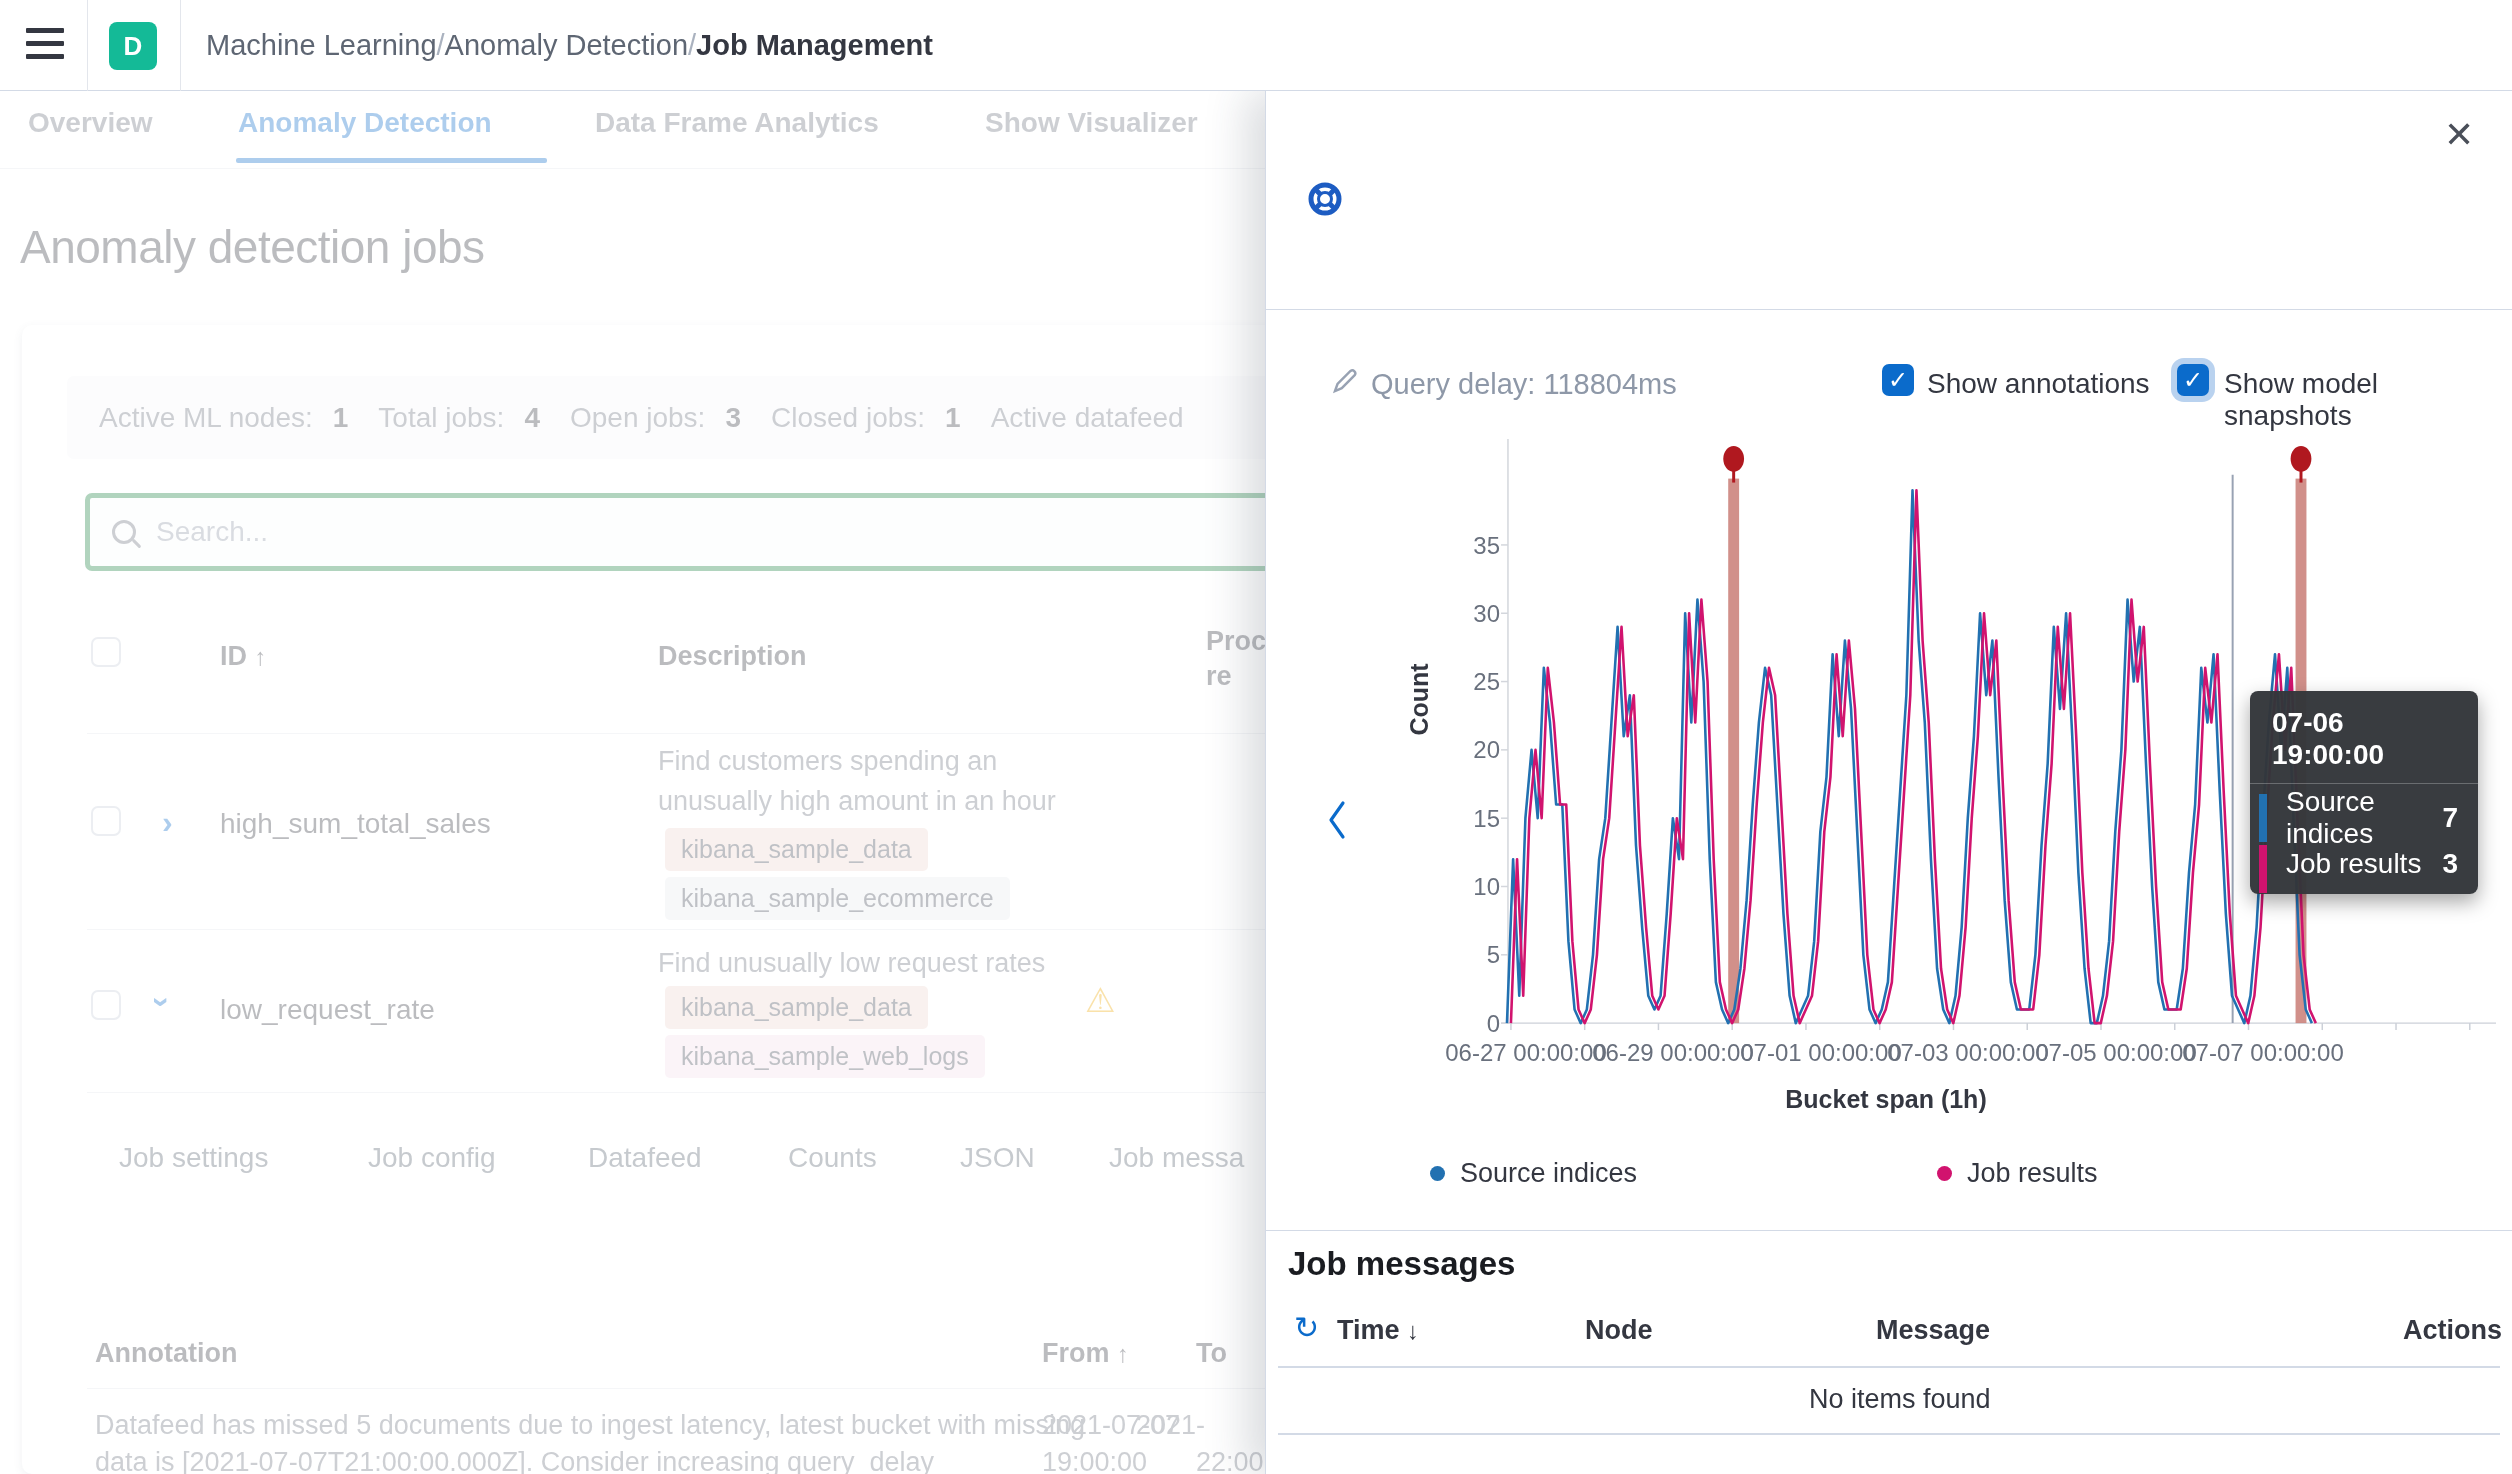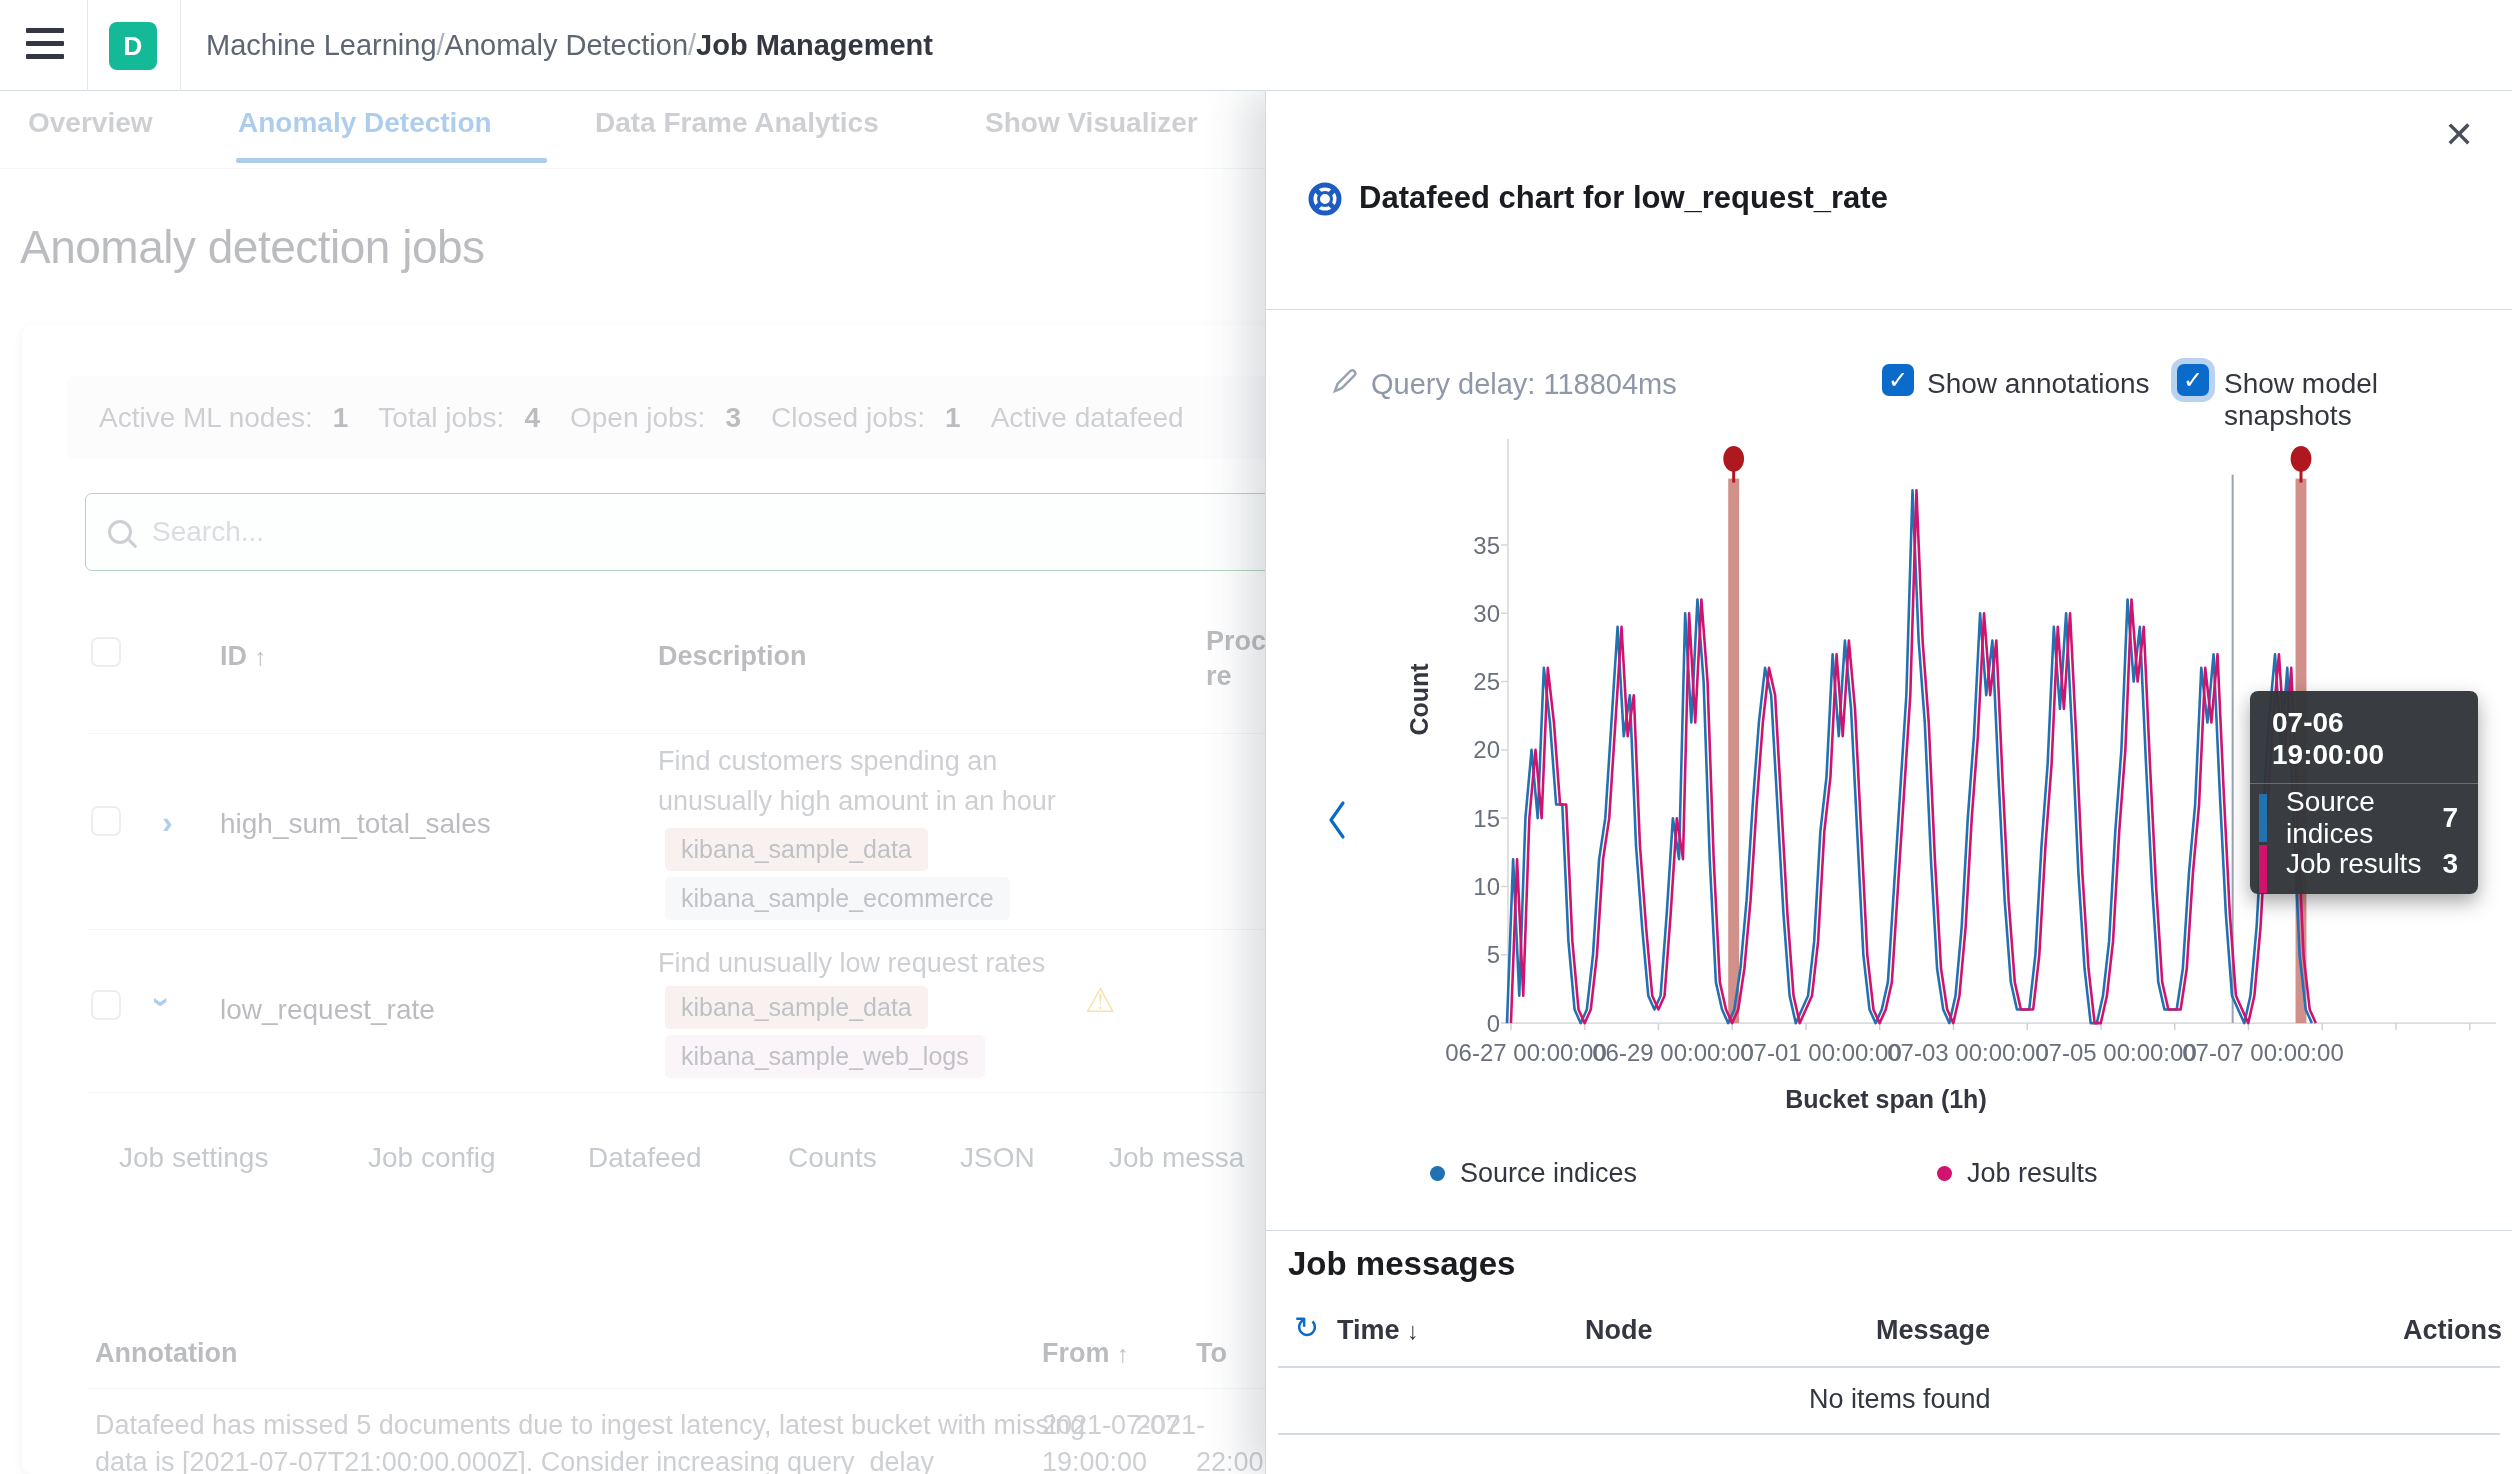--- a/index.html
+++ b/index.html
@@ -27,21 +27,21 @@
   .tab { font-size:28px; font-weight:600; color:#69707d; }
   .tab.active { color:#0b6bcb; }
   .tab-underline { height:5px; background:#0b6bcb; border-radius:2px; }
   .tabs-border { left:0; top:77px; width:1265px; height:1px; background:#e3e6ec; }
 
   .page-title { font-size:46px; font-weight:400; color:#343741; letter-spacing:-0.5px; }
   .card { background:#fff; border-radius:10px; box-shadow:0 3px 10px rgba(80,90,110,0.25); }
   .stats-bar { background:#f6f7fa; border-radius:7px; display:flex; align-items:center; gap:20px;
     padding-left:32px; font-size:28px; color:#69707d; white-space:nowrap; overflow:hidden; }
   .stats-bar b { color:#343741; margin-right:10px; }
-  .searchbox { border:1px solid #15803d; background:#fbfcfd; border-radius:7px; display:flex; align-items:center;
+  .searchbox { border:5px solid #15803d; background:#fbfcfd; border-radius:7px; display:flex; align-items:center;
     padding-left:22px; gap:20px; }
   .searchbox.gray { background:#f2f4f8; border-color:#e6eaf1; }
   .searchbox input { border:none; outline:none; background:transparent; font-size:28px; color:#343741; flex:1;
     font-family:inherit; }
   .searchbox input::placeholder { color:#8d96a5; }
   .mag { width:24px; height:24px; border:3px solid #69707d; border-radius:50%; position:relative; flex:none; }
   .mag::after { content:''; position:absolute; width:11px; height:3px; background:#69707d;
     right:-9px; bottom:-4px; transform:rotate(45deg); border-radius:2px; }
   .chk-empty { width:30px; height:30px; border:2px solid #c6cdd8; border-radius:7px; background:#fff; }
   .th { font-size:27px; font-weight:700; color:#343741; }
@@ -191,21 +191,20 @@
     <div class="close-x" style="left:1178px; top:26px">✕</div>
 
     <svg style="left:40px; top:89px" width="38" height="38" viewBox="0 0 38 38">
       <circle cx="19" cy="19" r="14" fill="none" stroke="#1d5cc2" stroke-width="5"></circle>
       <circle cx="19" cy="19" r="6.5" fill="none" stroke="#1d5cc2" stroke-width="3"></circle>
       <line x1="9" y1="9" x2="14" y2="14" stroke="#1d5cc2" stroke-width="5"></line>
       <line x1="29" y1="9" x2="24" y2="14" stroke="#1d5cc2" stroke-width="5"></line>
       <line x1="9" y1="29" x2="14" y2="24" stroke="#1d5cc2" stroke-width="5"></line>
       <line x1="29" y1="29" x2="24" y2="24" stroke="#1d5cc2" stroke-width="5"></line>
     </svg>
-    <div class="flyout-title" style="left:93px; top:89px">Datafeed chart for low_request_rate</div>
 
 
     <div class="hr" style="left:0; top:218px; width:1247px"></div>
 
     <svg style="left:65px; top:275px" width="28" height="28" viewBox="0 0 28 28">
       <path d="M4 25 L6.5 18 L19.5 5 a3 3 0 0 1 4.2 4.2 L10.8 22.2 Z" fill="none" stroke="#98a2b3" stroke-width="2.4"></path>
     </svg>
     <div class="muted" style="left:105px; top:277px; font-size:29px">Query delay: 118804ms</div>
     <div class="checkbox" style="left:616px; top:273px">✓</div>
     <div class="cb-label" style="left:661px; top:277px">Show annotations</div>

